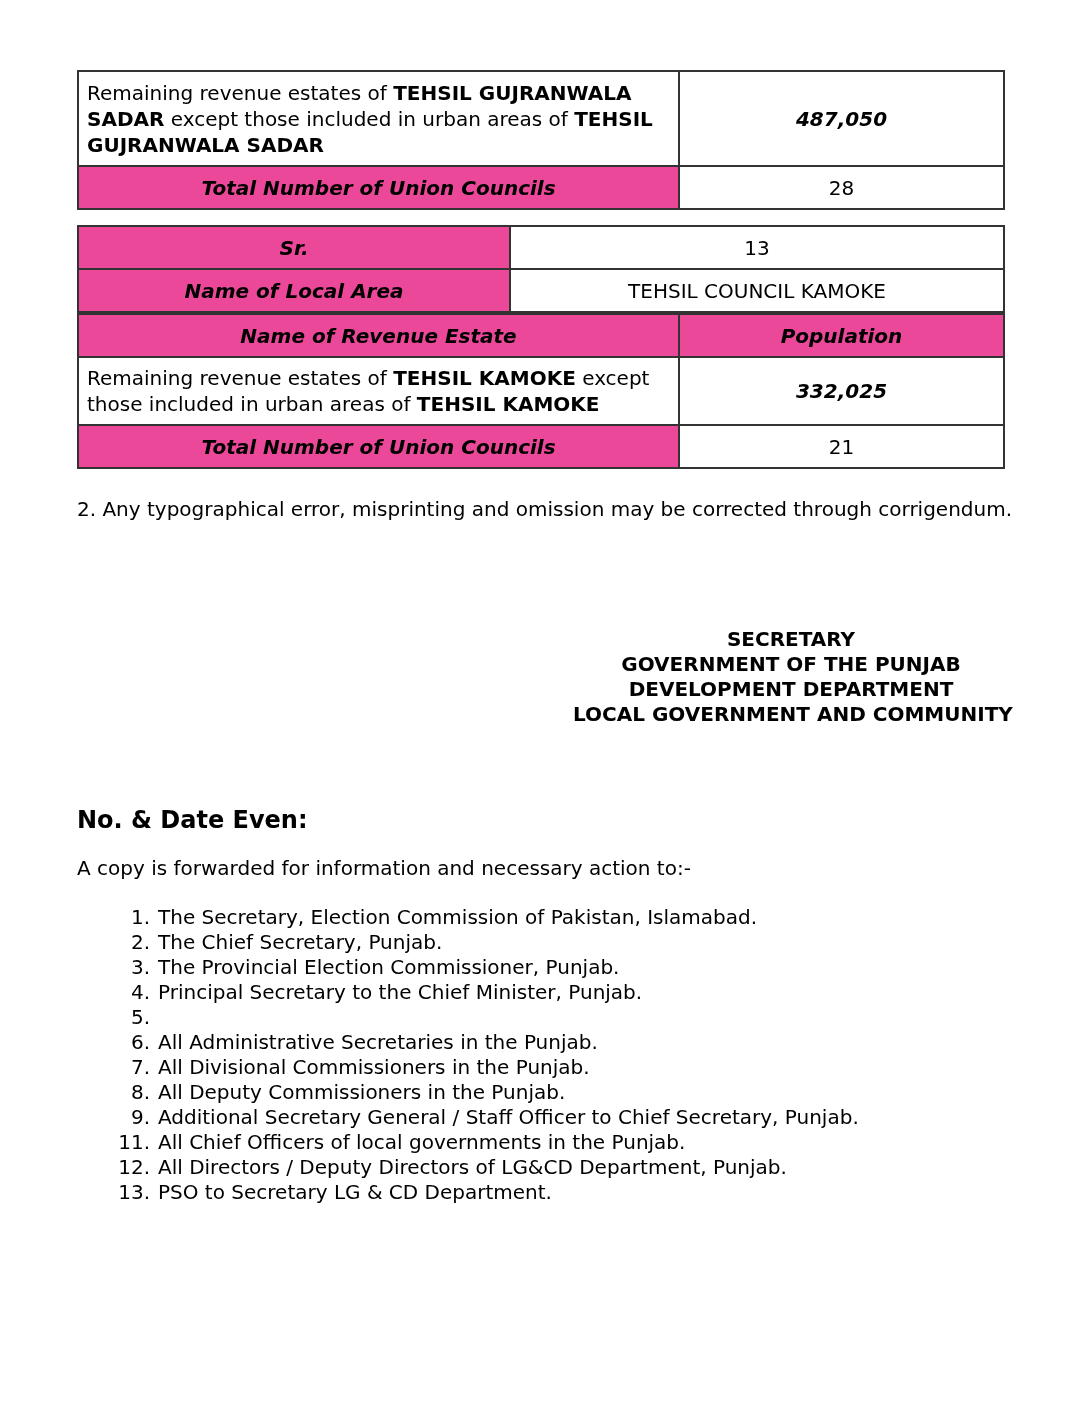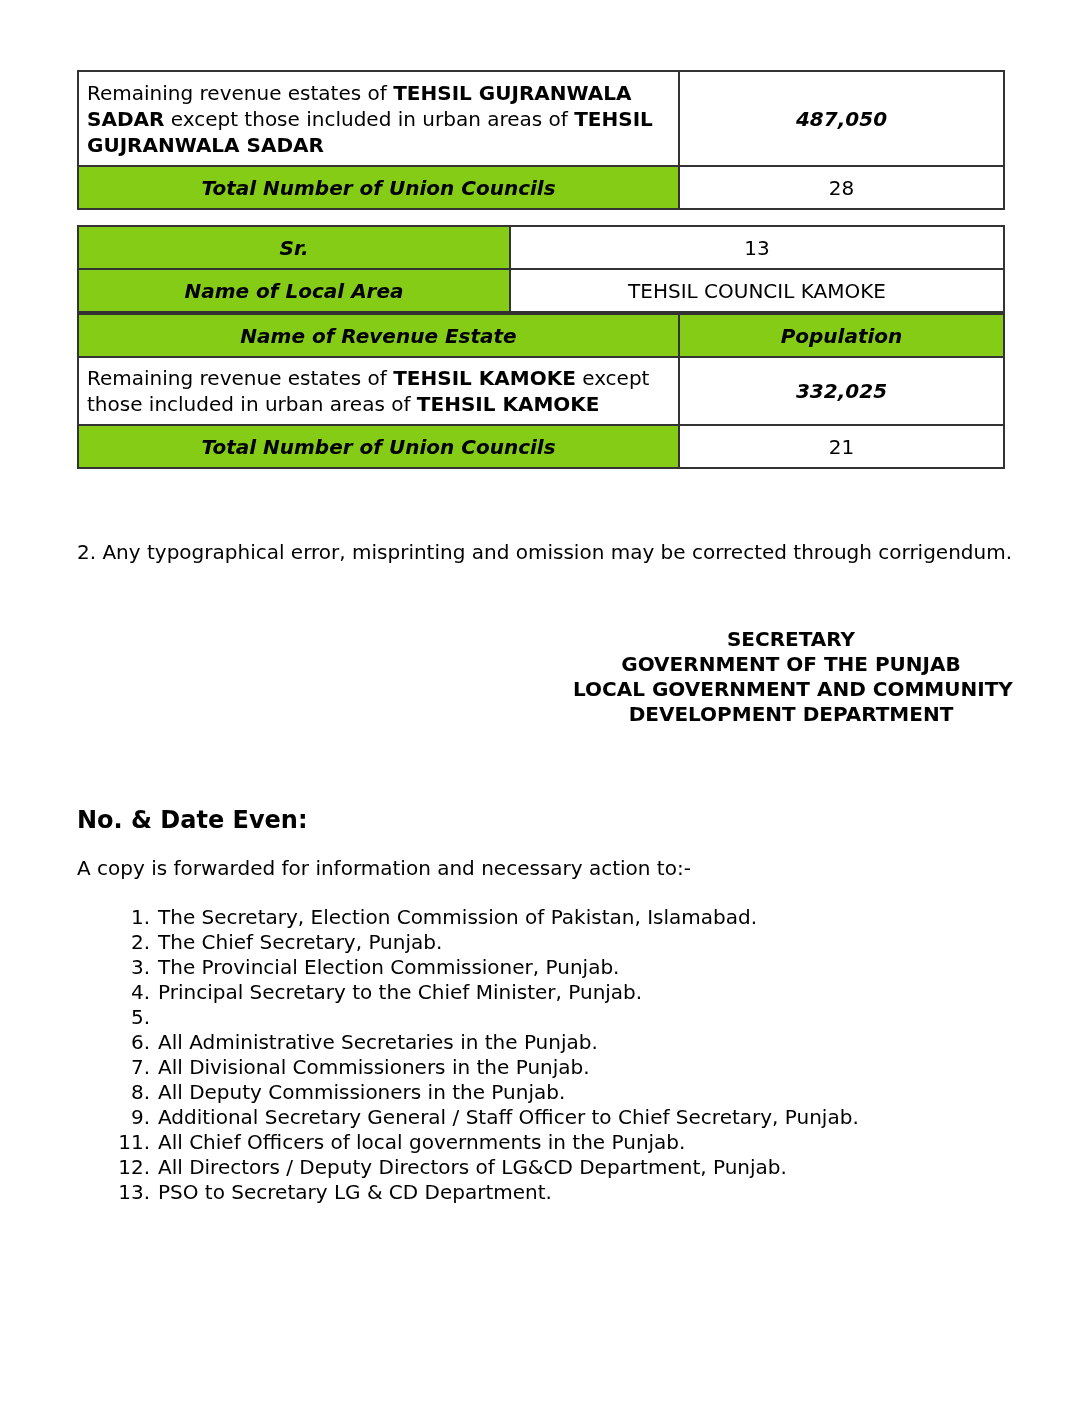--- a/index.html
+++ b/index.html
@@ -2,33 +2,33 @@
 <html><head>
 <meta charset="utf-8">
 <style>
   html, body { margin: 0; padding: 0; background: #ffffff; }
   body {
     width: 1080px; height: 1404px; position: relative; overflow: hidden;
     font-family: "DejaVu Sans", sans-serif; color: #000; font-size: 20px;
   }
   .tbl { position: absolute; left: 77px; width: 926px; border-collapse: collapse; table-layout: fixed; }
   .tbl td { border: 2px solid #333; padding: 0 8px; vertical-align: middle; line-height: 26px; font-size: 20px; }
-  .grey { background: #84cc16; }
+  .grey { background: #ec4899; }
   .c { text-align: center; }
   .b { font-weight: bold; font-style: italic; }
   #t1 { top: 70px; }
   #t1 .r1 td { height: 93px; margin-top: 44px; }
   #t1 .r2 td { height: 41px; }
   #t2 { top: 225px; }
   #t2 td { height: 41px; }
   #t3 { top: 313px; }
   #t3 .h td { height: 41px; }
   #t3 .r1 td { height: 66px; }
   #t3 .r2 td { height: 41px; }
-  .note { position: absolute; left: 77px; top: 496px; font-size: 20px; line-height: 26px; margin-top: 43px; }
+  .note { position: absolute; left: 77px; top: 496px; font-size: 20px; line-height: 26px; }
   .sig { position: absolute; left: 573px; width: 436px; top: 627px; text-align: center; font-weight: bold; font-size: 20px; line-height: 25px; }
   .sig div { white-space: nowrap; }
   .nodate { position: absolute; left: 77px; top: 806px; font-weight: bold; font-size: 24px; }
   .copy { position: absolute; left: 77px; top: 856px; font-size: 20px; }
   .list { position: absolute; left: 100px; top: 905px; margin: 0; padding: 0; list-style: none; font-size: 20px; line-height: 25px; }
   .list li { display: flex; }
   .list .num { width: 58px; text-align: right; padding-right: 8px; box-sizing: border-box; }
 </style>
 </head>
 <body>
@@ -86,22 +86,22 @@
     <td class="c">21</td>
   </tr>
 </tbody>
   </table>
 
 <div class="note">2. Any typographical error, misprinting and omission may be corrected through corrigendum.</div>
 
 <div class="sig">
   <div>SECRETARY</div>
   <div>GOVERNMENT OF THE PUNJAB</div>
+  <div>DEVELOPMENT DEPARTMENT</div>
   <div>LOCAL GOVERNMENT AND COMMUNITY</div>
-  <div>DEVELOPMENT DEPARTMENT</div>
 </div>
 
 <div class="nodate">No. &amp; Date Even:</div>
 <div class="copy">A copy is forwarded for information and necessary action to:-</div>
 
 <ol class="list" id="recipients">
     <li>
       <span class="num">1.</span>
       <span>The Secretary, Election Commission of Pakistan, Islamabad.</span>
     </li>

